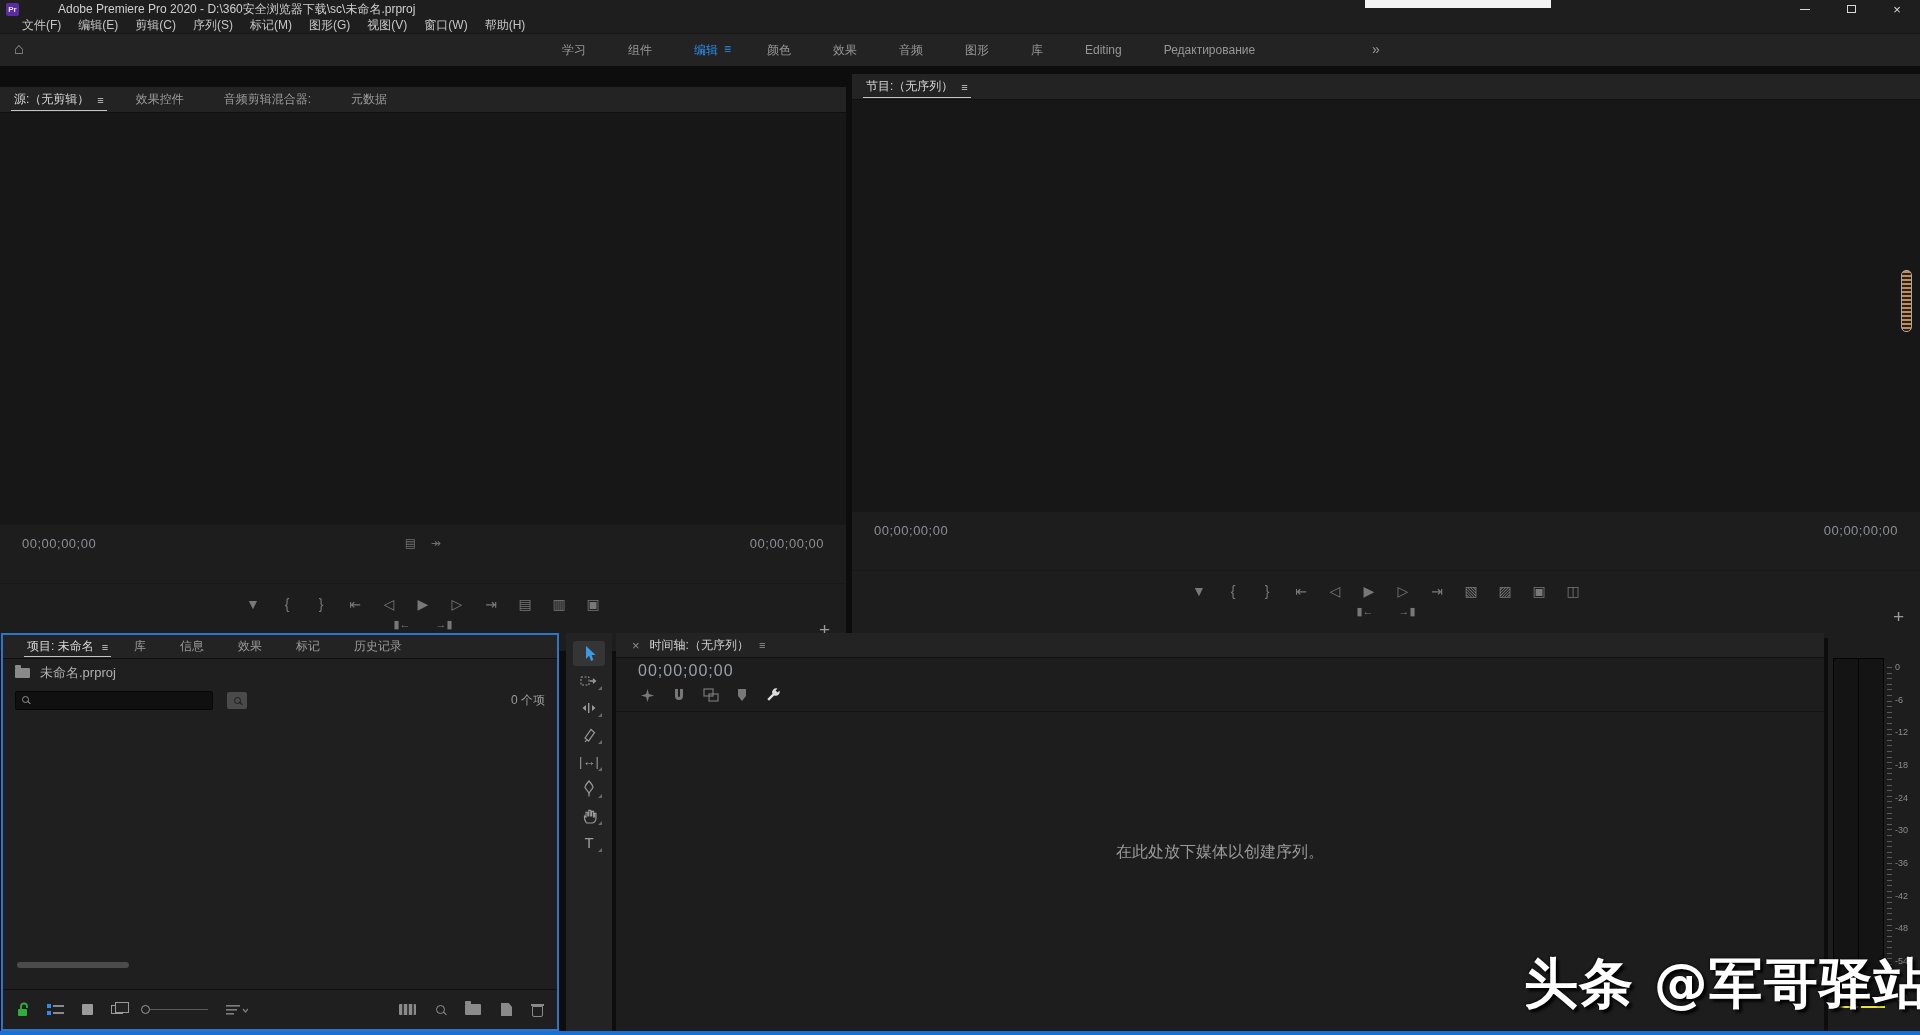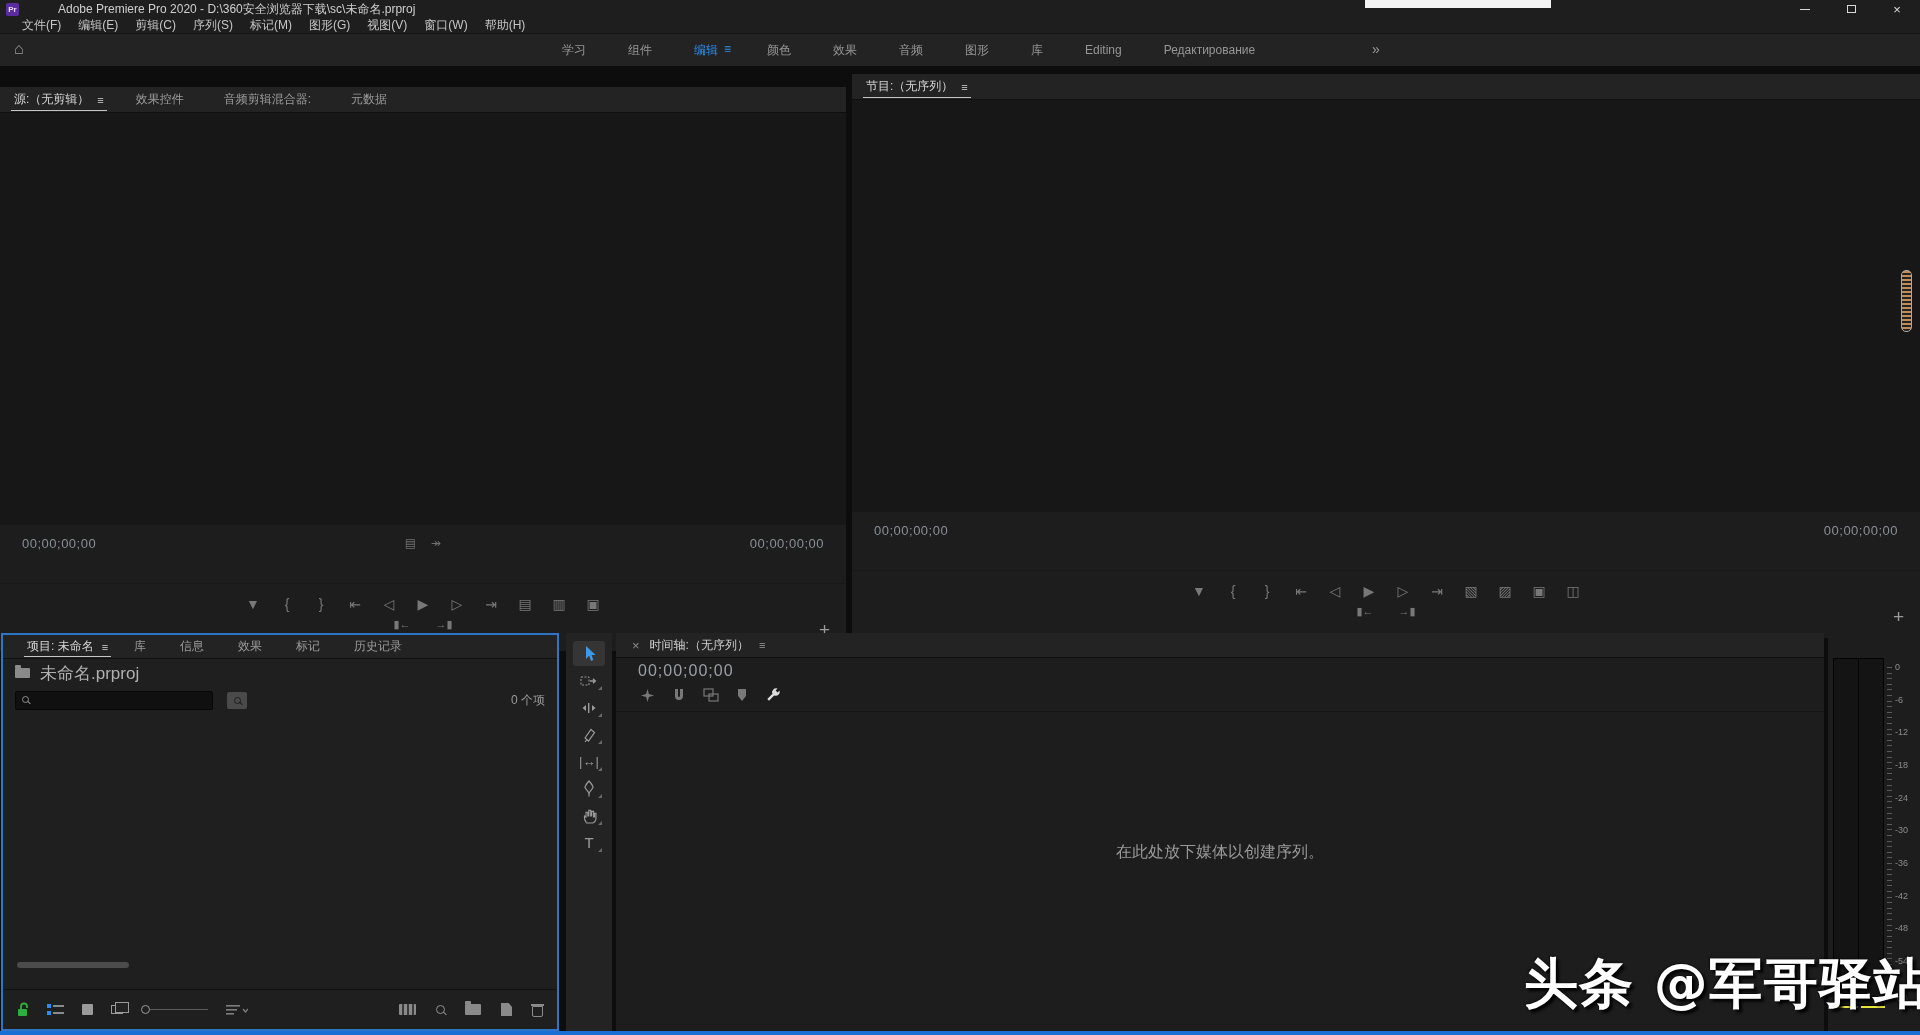--- a/index.html
+++ b/index.html
@@ -46,21 +46,21 @@
   .dragicons { display:flex; gap:14px; font-size:12px; color:#6f6f6f; }
   .transport { display:flex; justify-content:center; gap:16px; margin-top:22px; font-size:14px; color:#787878; border-top:1px solid #181818; padding-top:12px; }
   .tbtn { width:18px; text-align:center; }
   .transport2 { display:flex; justify-content:center; gap:24px; margin-top:6px; font-size:11px; color:#787878; }
   .addbtn { position:absolute; right:16px; bottom:10px; font-size:19px; color:#9a9a9a; }
   .meterpill { position:absolute; right:8px; top:170px; width:11px; height:62px; border:1px solid #a8a8a8; border-radius:5px; background:repeating-linear-gradient(to bottom,#c98a52 0 2px,#222222 2px 4px); }
 
   
   .project { left:1px; top:633px; width:558px; height:398px; background:#1f1f1f; border:2px solid #2e75c8; }
   .pj-tabs { height:24px; background:#232323; display:flex; gap:26px; padding-left:24px; align-items:center; border-bottom:1px solid #101010; }
-  .pj-bin { position:absolute; top:26px; left:0; right:0; height:24px; display:flex; align-items:center; gap:10px; padding-left:12px; color:#b0b0b0; font-size:17px; }
+  .pj-bin { position:absolute; top:26px; left:0; right:0; height:24px; display:flex; align-items:center; gap:10px; padding-left:12px; color:#b0b0b0; font-size:13px; }
   .pj-searchrow { position:absolute; top:53px; left:0; right:0; height:24px; display:flex; align-items:center; padding:0 12px; gap:14px; }
   .search-wrap { position:relative; width:198px; height:19px; }
   .search-wrap input { width:100%; height:100%; background:#101010; border:1px solid #070707; border-radius:2px; color:#cccccc; padding-left:22px; font-size:12px; }
   .lens { display:inline-block; width:7px; height:7px; border:1px solid #8f8f8f; border-radius:50%; position:relative; }
   .lens::after { content:""; position:absolute; width:4px; height:1px; background:#8f8f8f; transform:rotate(45deg); right:-3px; bottom:-1px; }
   .search-lens { position:absolute; left:7px; top:5px; }
   .binfind { width:20px; height:17px; background:#4a4a4a; border-radius:2px; display:flex; align-items:center; justify-content:center; }
   .binfind .lens { border-color:#1c1c1c; } .binfind .lens::after{ background:#1c1c1c; }
   .pj-count { margin-left:auto; color:#9a9a9a; font-size:12px; }
   .pj-cols { position:absolute; top:91px; left:0; right:0; height:21px; display:grid; grid-template-columns:39px 193px 96px 102px auto; align-items:stretch; background:#222222; border-top:1px solid #0b0b0b; border-bottom:1px solid #0b0b0b; font-size:12px; color:#a8a8a8; }

